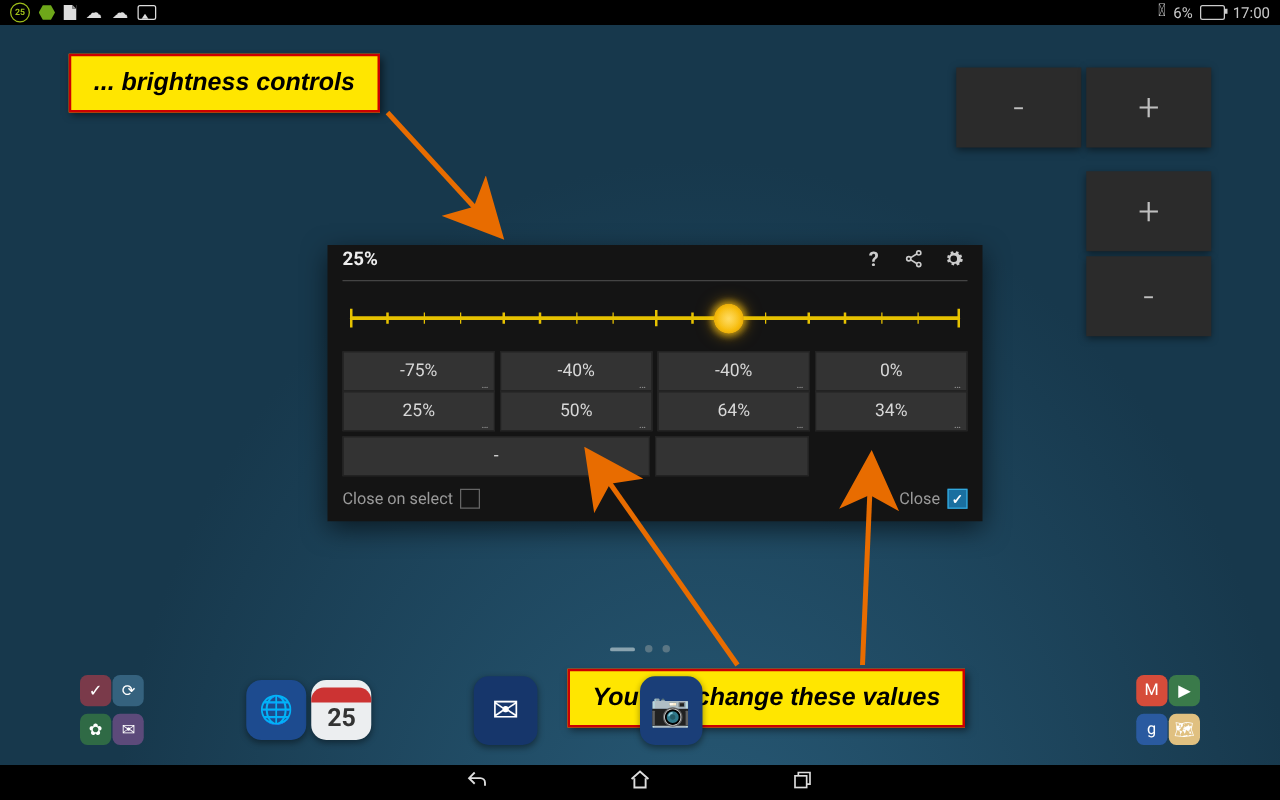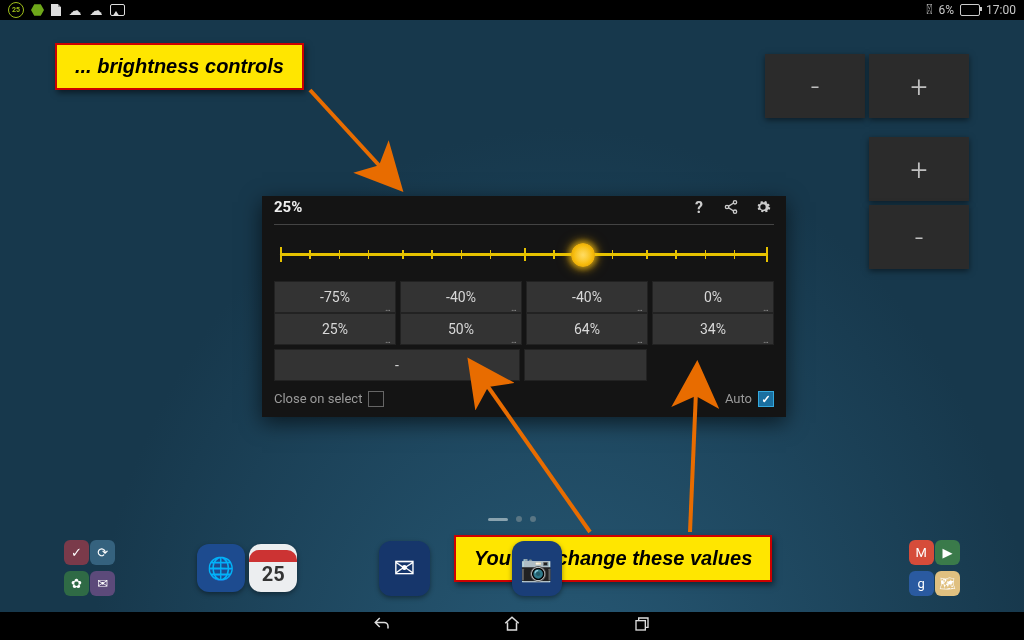--- a/index.html
+++ b/index.html
@@ -67,21 +67,21 @@
   .thumb:before{content:"";position:absolute;inset:-6px;border-radius:50%;
     background:radial-gradient(circle,rgba(255,210,80,.35),transparent 70%)}
   
   .grid{display:grid;grid-template-columns:repeat(4,1fr);gap:4px;margin-top:0}
   .pbtn{background:#333;color:#d8d8d8;font-size:14px;height:30px;
     display:flex;align-items:center;justify-content:center;position:relative;
     border:1px solid #222;cursor:pointer}
   .pbtn .dots{position:absolute;right:5px;bottom:0;font-size:10px;color:#888;
     letter-spacing:-1px;line-height:8px}
   .row3{display:grid;grid-template-columns:2fr 1fr 1fr;gap:4px;margin-top:4px}
-  .foot{display:flex;margin-top:10px;color:#9a9a9a;
+  .foot{display:flex;align-items:center;margin-top:10px;color:#9a9a9a;
     font-size:13px}
   .foot .sp{flex:1}
   .chk{width:14px;height:14px;border:1.5px solid #666;margin-left:6px;
     display:inline-flex;align-items:center;justify-content:center}
   .chk.on{border-color:#33a9de;background:#1a6fa0}
   .chk.on:after{content:"✓";color:#fff;font-size:11px;font-weight:bold}
   
   .callout{position:absolute;background:#ffe600;border:2.5px solid #cc0000;
     color:#000;font-weight:bold;font-style:italic;font-size:20px;
     padding:10px 18px;box-shadow:2px 3px 6px rgba(0,0,0,.5);font-family:Arial}
@@ -214,21 +214,21 @@
   </div>
   <div class="row3">
     <div class="pbtn">-</div>
     <div class="pbtn"></div>
   </div>
 
   <div class="foot">
     <span>Close on select</span>
     <span class="chk"></span>
     <span class="sp"></span>
-    <span>Auto</span>
+    <span>Close</span>
     <span class="chk on"></span>
   </div>
 </div>
 
 <div class="callout" style="left:55px;top:43px">... brightness controls</div>
 <div class="callout" style="left:454px;top:535px">You can change these values</div>
 
 <svg class="arrow" style="left:0;top:0" width="1024" height="640">
   <defs>
     <marker id="ah" markerWidth="12" markerHeight="12" refX="10" refY="6" orient="auto">

